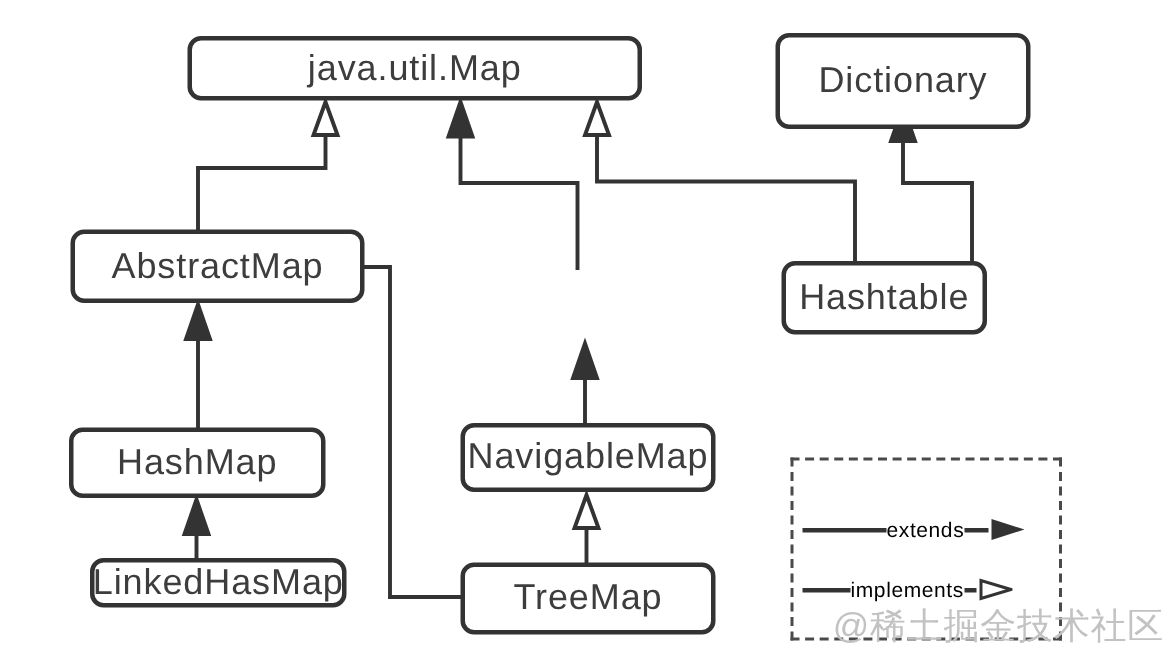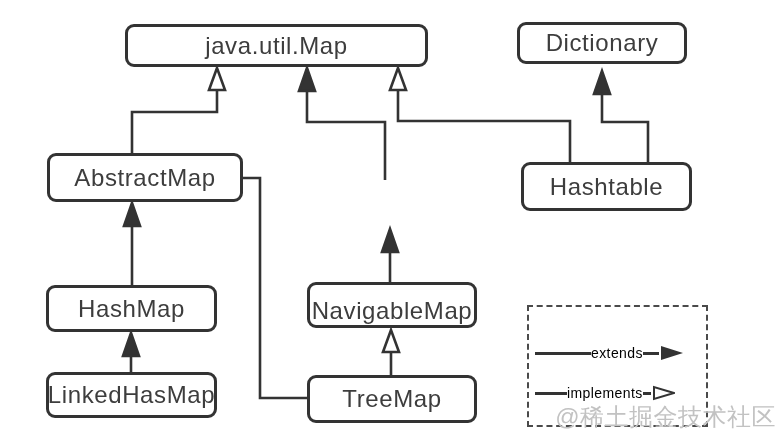--- a/index.html
+++ b/index.html
@@ -131,36 +131,36 @@
 
     <g stroke="#333333" stroke-width="2.6" fill="none">
       <polyline points="308,398 260,398 260,178 241,178"></polyline>
       <polygon fill="#333333" points="218,178 241,170 241,186"></polygon>
     </g>
   </svg>
 
   <div class="node" style="left:125px; top:24px; width:303px; height:43px;">
     <span>java.util.Map</span>
   </div>
-  <div class="node" style="left:517px; top:22px; width:170px; height:42px;">
+  <div class="node" style="left:517px; top:22px; width:170px; height:64px;">
     <span>Dictionary</span>
   </div>
   <div class="node" style="left:47px; top:153px; width:196px; height:49px;">
     <span>AbstractMap</span>
   </div>
-  <div class="node" style="left:521px; top:162px; width:171px; height:49px;">
+  <div class="node" style="left:521px; top:174px; width:137px; height:49px;">
     <span>Hashtable</span>
   </div>
   <div class="node" style="left:46px; top:285px; width:171px; height:47px;text-align:right;">
     <span>HashMap</span>
   </div>
-  <div class="node" style="left:307px; top:282px; width:170px; height:46px;align-items:flex-end;">
+  <div class="node" style="left:307px; top:282px; width:170px; height:46px;">
     <span>NavigableMap</span>
   </div>
-  <div class="node" style="left:46px; top:372px; width:171px; height:46px;">
+  <div class="node" style="left:60px; top:372px; width:171px; height:33px;">
     <span>LinkedHasMap</span>
   </div>
   <div class="node" style="left:307px; top:375px; width:170px; height:48px;">
     <span>TreeMap</span>
   </div>
 
   <div class="legend">
     <div class="legend-row" style="top:36px;">
       <span class="lseg" style="width:56px;"></span>
       <span class="llabel">extends</span>

